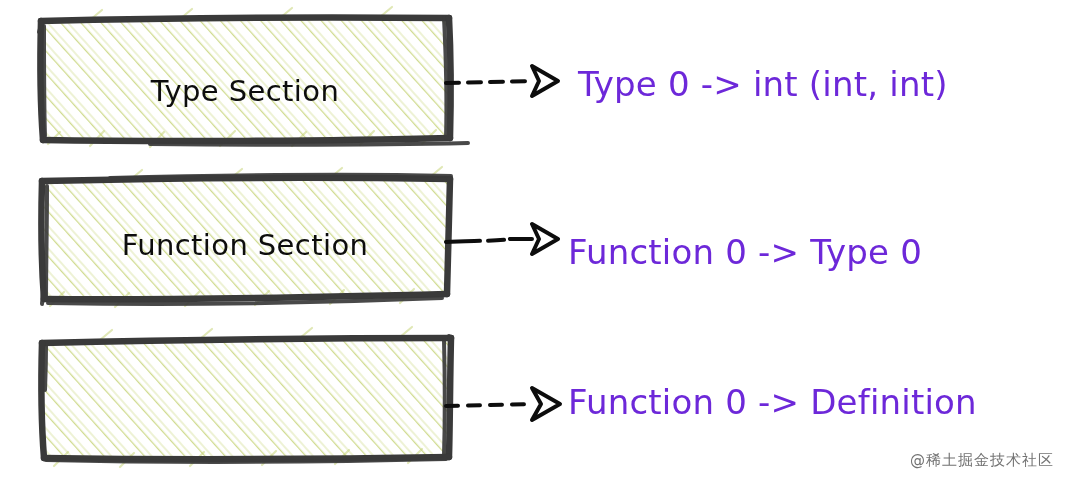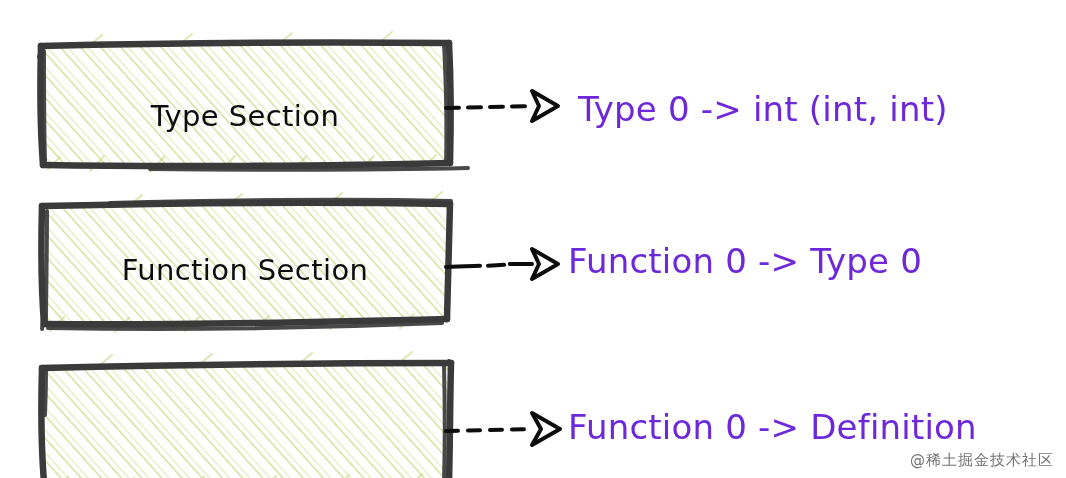--- a/index.html
+++ b/index.html
@@ -22,21 +22,20 @@
     top: 0;
     width: 1066px;
     height: 478px;
   }
 
   
   .row {
     position: absolute;
     left: 0;
     width: 1066px;
-    margin-top: 25px;
   }
 
   
   .sketch-box {
     position: absolute;
   }
   .sketch-box svg {
     display: block;
     overflow: visible;
   }
@@ -192,21 +191,21 @@
       <div class="box-label" style="top:58px;">Function Section</div>
     </div>
 
     <div class="arrow" style="left:444px; top:60px; width:120px; height:40px;">
       <svg width="120" height="40" viewBox="0 0 120 40" xmlns="http://www.w3.org/2000/svg">
         <path d="M2,22 C22,20 46,22 66,19 L88,19" fill="none" stroke="#0d0d0d" stroke-width="4" stroke-linecap="round" stroke-dasharray="34 8 16 6"></path>
         <path d="M88,4 L114,19 L88,34 L95,19 Z" fill="none" stroke="#0d0d0d" stroke-width="4" stroke-linejoin="round" stroke-linecap="round"></path>
       </svg>
     </div>
 
-    <div class="annotation" style="left:568px; top:56px;">Function 0 -&gt; Type 0</div>
+    <div class="annotation" style="left:568px; top:72px;">Function 0 -&gt; Type 0</div>
   </div>
 
   <div class="row" style="top:320px;height:158px;">
 
     <div class="sketch-box" style="left:30px; top:10px; width:430px; height:140px;">
       <svg width="430" height="140" viewBox="0 0 430 140" xmlns="http://www.w3.org/2000/svg">
         <defs>
           <clipPath id="clip3">
             <path d="M12,12 L420,8 L419,127 L13,128 Z"></path>
           </clipPath>

